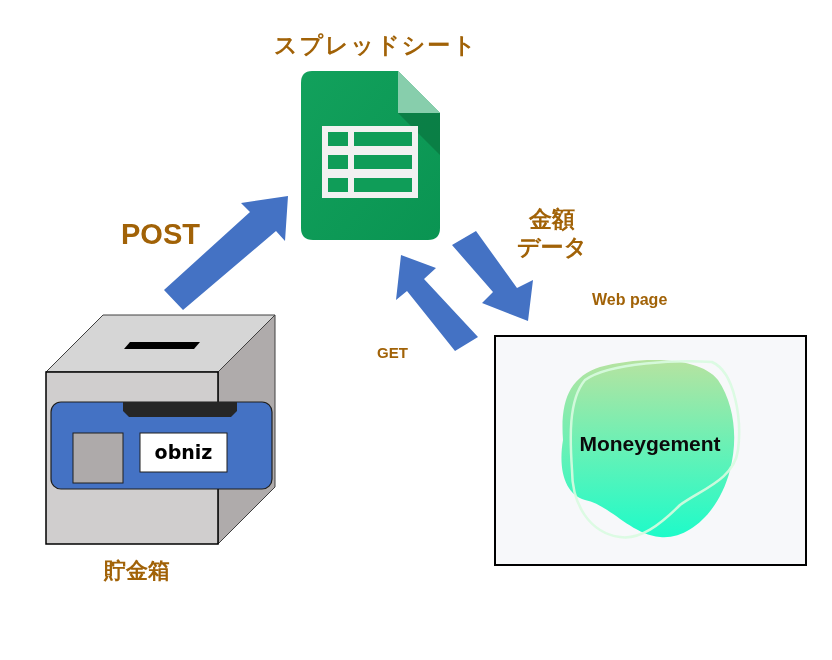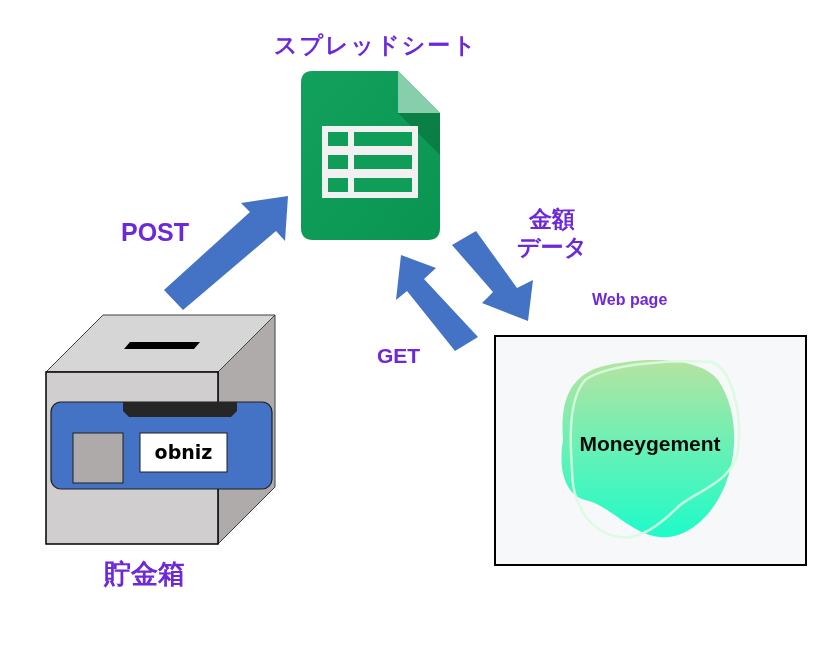--- a/index.html
+++ b/index.html
@@ -1,24 +1,24 @@
 <!DOCTYPE html>
 <html><head>
   <meta charset="utf-8">
   <style>
     html, body { margin: 0; padding: 0; background: #ffffff; }
     body { width: 832px; height: 660px; position: relative; overflow: hidden;
            font-family: "DejaVu Sans", "Liberation Sans", sans-serif; }
-    .lbl { position: absolute; font-weight: bold; color: #6d28d9; white-space: nowrap; line-height: 1; }
+    .lbl { position: absolute; font-weight: bold; color: #a16207; white-space: nowrap; line-height: 1; }
     #lbl-sheet { left: 274px; top: 34px; font-size: 23px; letter-spacing: 2px; }
-    #lbl-post  { left: 121px; top: 220px; font-size: 25px; font-family: "Liberation Sans", sans-serif; }
-    #lbl-get   { left: 377px; top: 345px; font-size: 21px; font-family: "Liberation Sans", sans-serif; }
+    #lbl-post  { left: 121px; top: 220px; font-size: 29px; font-family: "Liberation Sans", sans-serif; }
+    #lbl-get   { left: 377px; top: 345px; font-size: 15px; font-family: "Liberation Sans", sans-serif; }
     #lbl-amount { left: 515px; top: 206px; font-size: 23px; text-align: center; line-height: 28px; width: 74px; font-family: Liberation Serif, serif; }
     #lbl-web   { left: 592px; top: 292px; font-size: 16px; font-family: "Liberation Sans", sans-serif; }
-    #lbl-bank  { left: 104px; top: 560px; font-size: 27px; }
+    #lbl-bank  { left: 104px; top: 560px; font-size: 22px; }
     svg.stage { position: absolute; left: 0; top: 0; }
     .obniz-text { font-family: "DejaVu Sans", sans-serif; font-weight: bold; font-size: 19px; }
     .brand-text { font-family: "Liberation Sans", sans-serif; font-weight: bold; font-size: 21px; }
   </style>
 </head>
 <body>
 
 <svg class="stage" width="832" height="660" viewBox="0 0 832 660">
   <defs>
     <linearGradient id="blobGrad" x1="0" y1="0" x2="0" y2="1">

